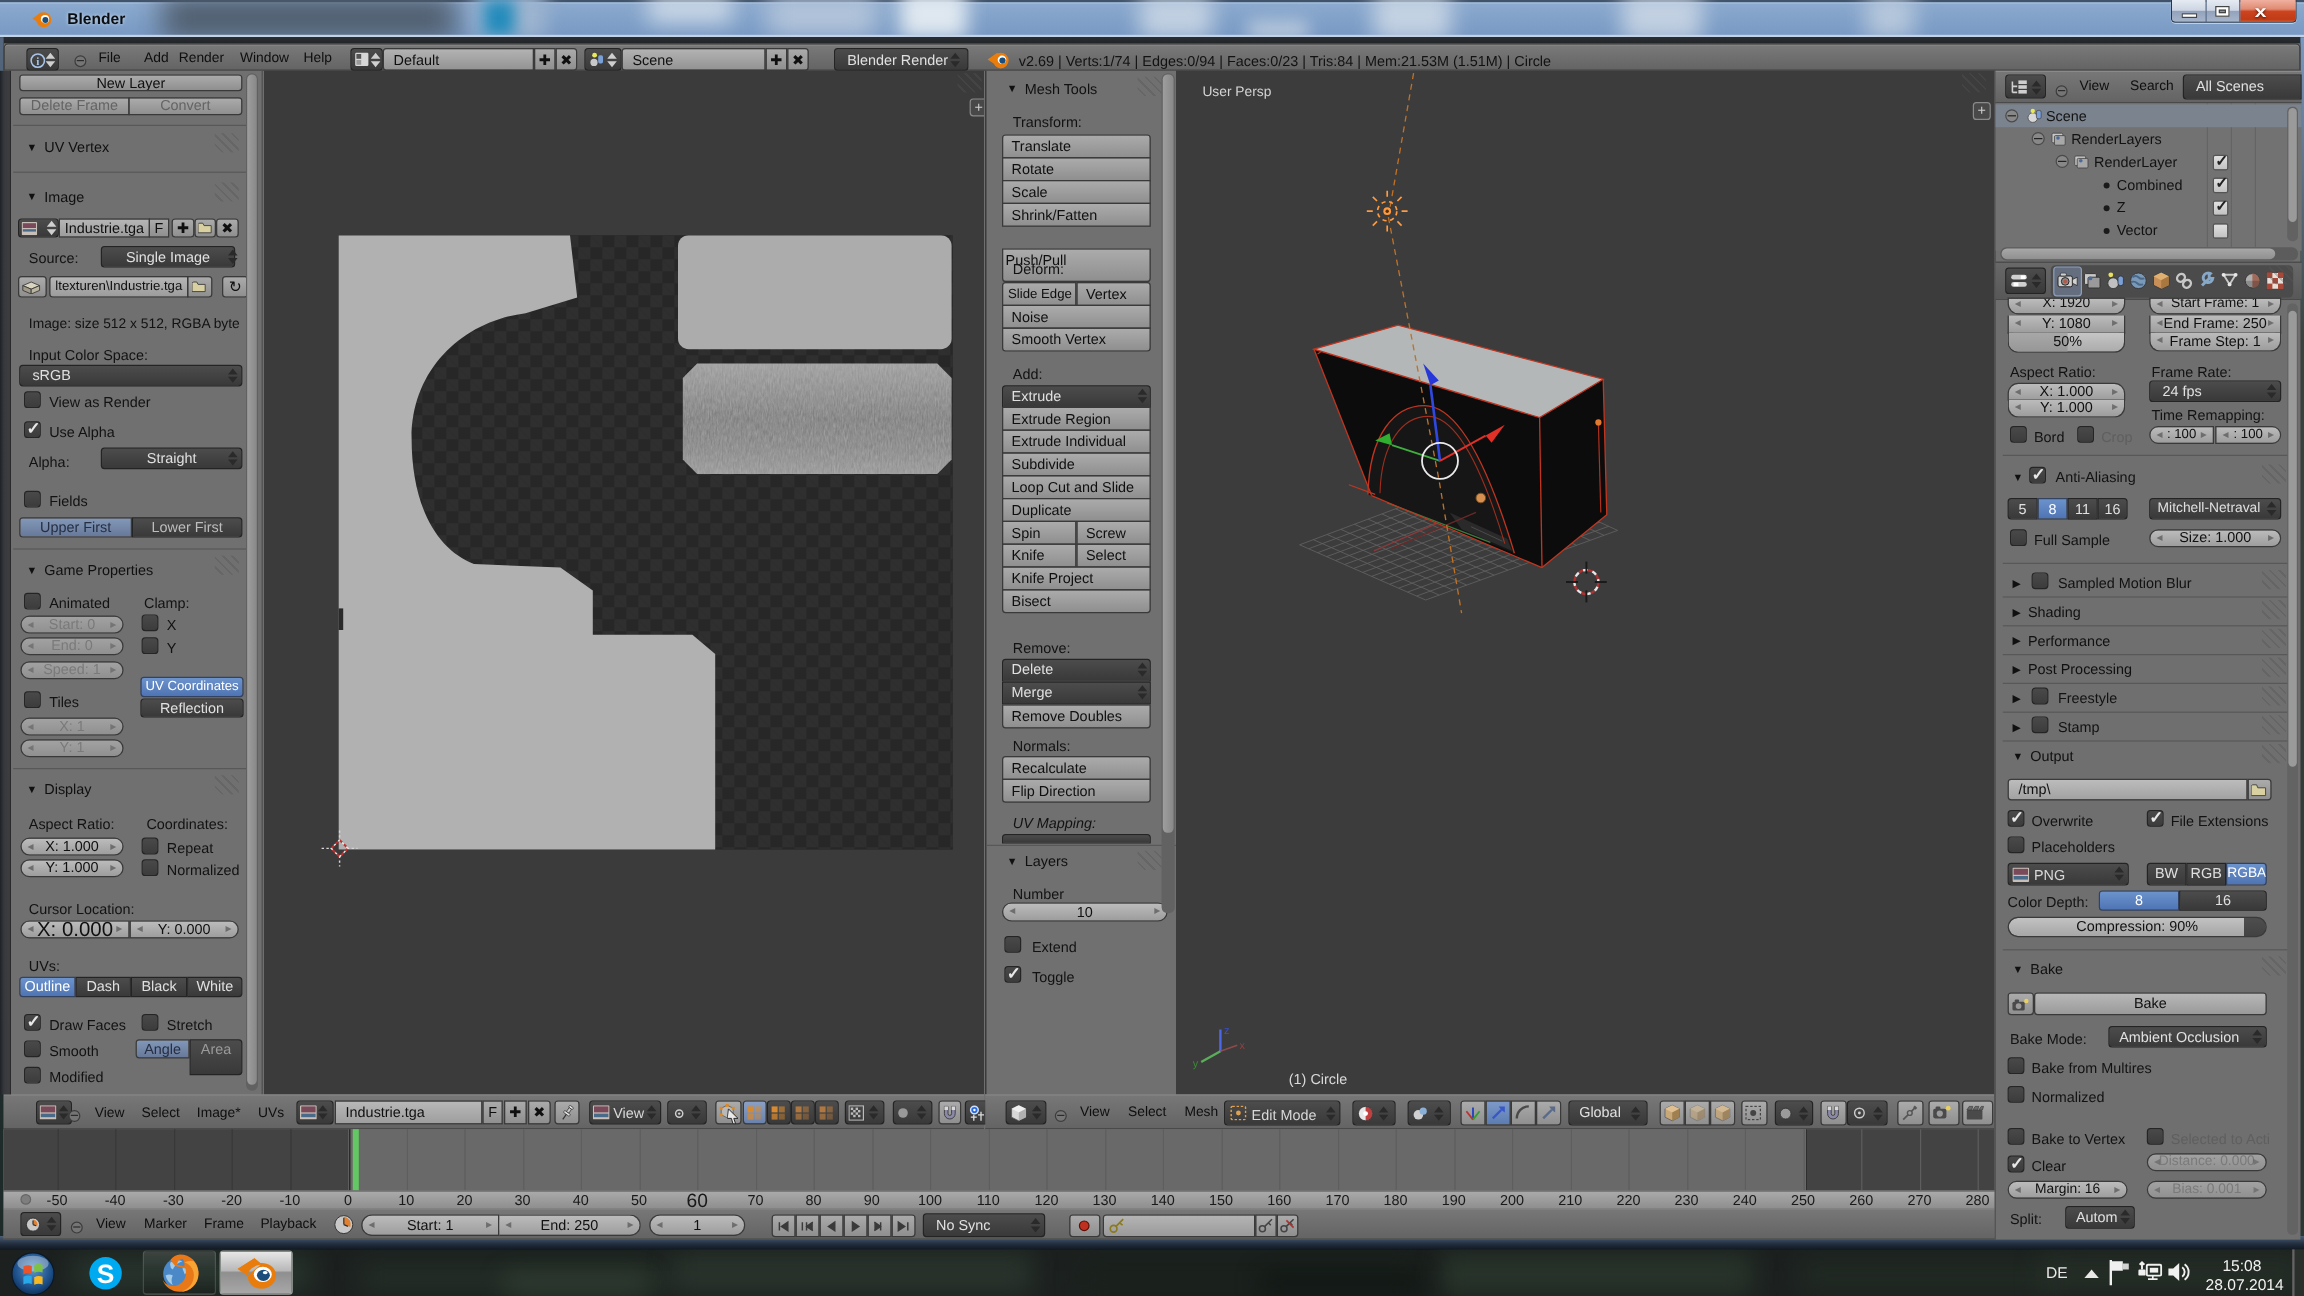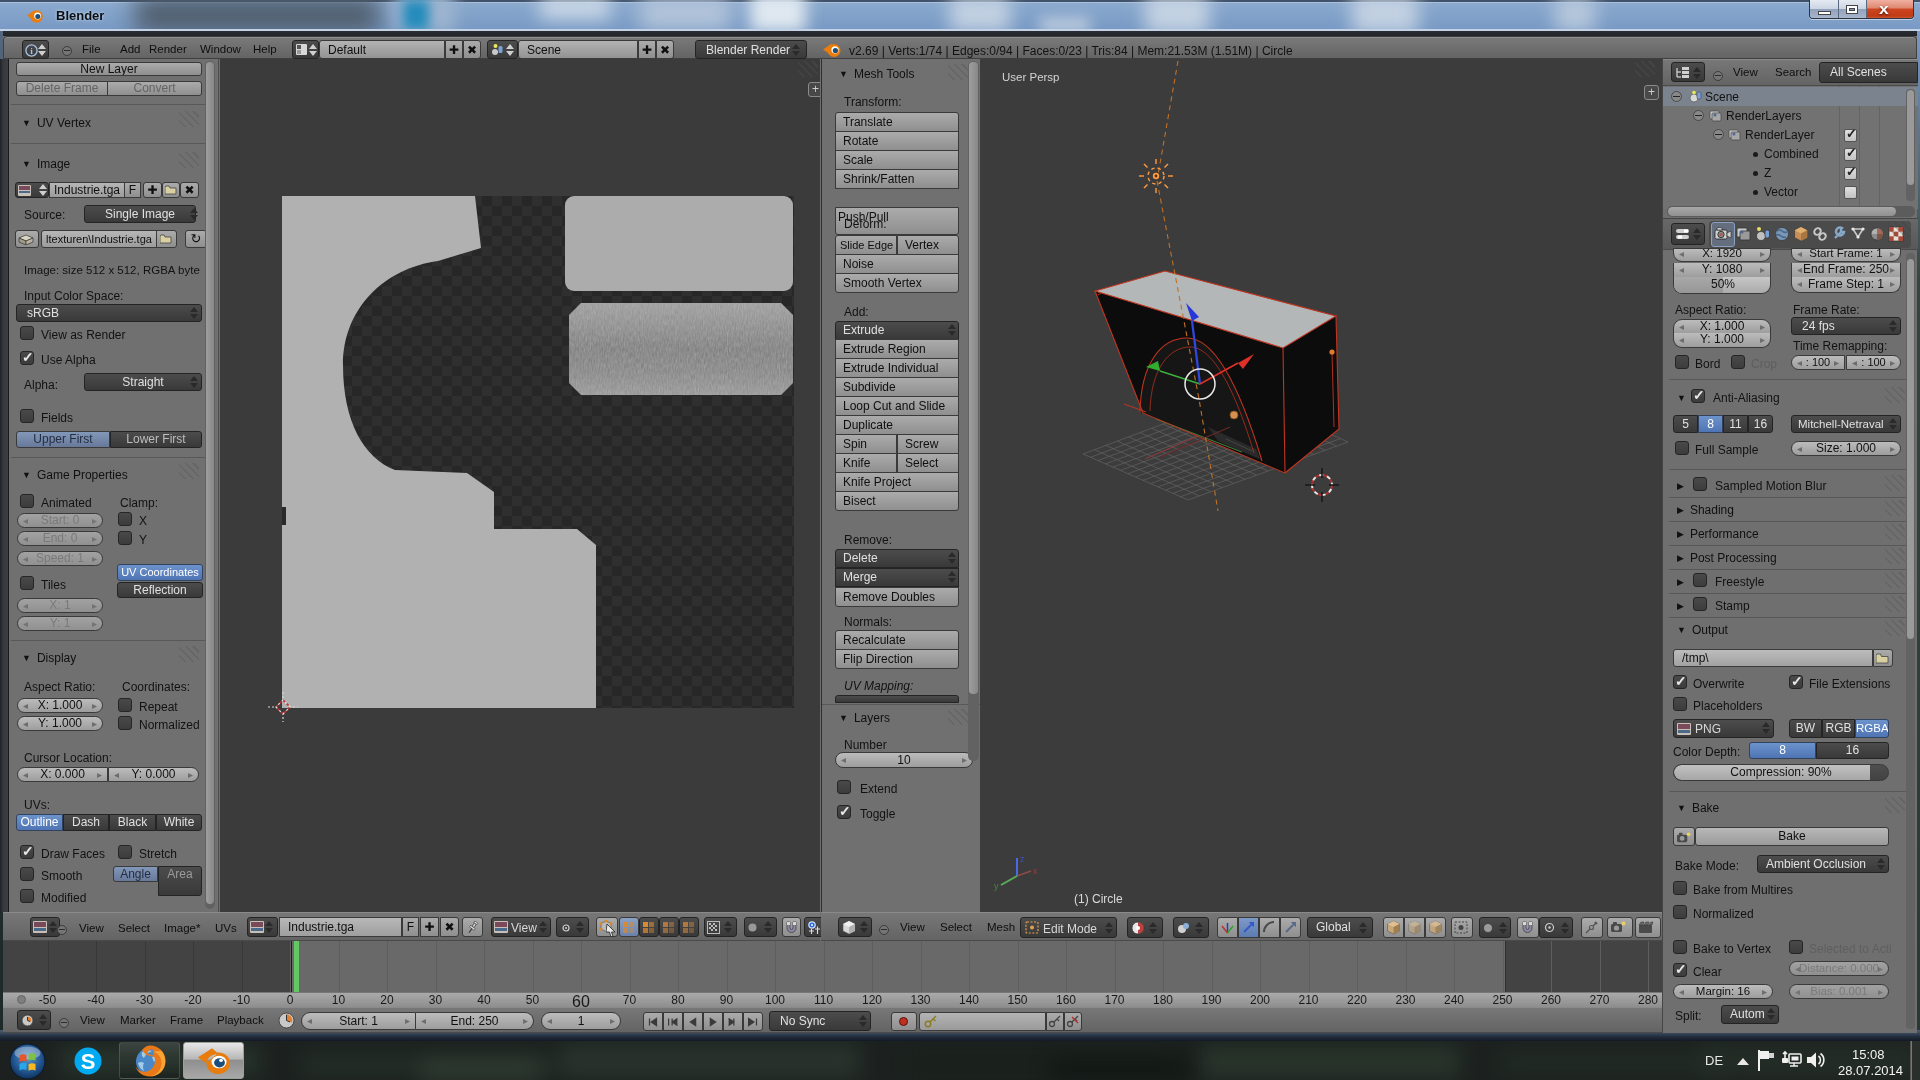--- a/index.html
+++ b/index.html
@@ -202,21 +202,21 @@
 <div class="corner" style="left:176px;top:587px;"></div>
 <div class="lbl" style="left:21px;top:621px;">Aspect Ratio:</div>
 <div class="lbl" style="left:119px;top:621px;">Coordinates:</div>
 <div class="pill" style="left:14px;top:639px;width:86px;height:15px;line-height:13px;font-size:12px;">X: 1.000</div>
 <div class="chk" style="left:115px;top:639px;"></div>
 <div class="lbl" style="left:136px;top:641px;">Repeat</div>
 <div class="pill" style="left:14px;top:657px;width:86px;height:15px;line-height:13px;font-size:12px;">Y: 1.000</div>
 <div class="chk" style="left:115px;top:657px;"></div>
 <div class="lbl" style="left:136px;top:659px;">Normalized</div>
 <div class="lbl" style="left:21px;top:692px;">Cursor Location:</div>
-<div class="pill" style="left:14px;top:708px;width:91px;height:15px;line-height:13px;font-size:12px;border-radius:9px 0 0 9px;">X: 0.000</div>
+<div class="pill" style="left:14px;top:708px;width:91px;height:15px;line-height:13px;font-size:17px;border-radius:9px 0 0 9px;">X: 0.000</div>
 <div class="pill" style="left:105px;top:708px;width:91px;height:15px;line-height:13px;font-size:12px;border-radius:0 9px 9px 0;">Y: 0.000</div>
 <div class="lbl" style="left:21px;top:739px;">UVs:</div>
 <div class="btn blue" style="left:13px;top:755px;width:47px;height:17px;line-height:15px;font-size:12px;border-radius:3px 0 0 3px;">Outline</div>
 <div class="dark" style="left:60px;top:755px;width:46px;height:17px;line-height:15px;font-size:12px;border-radius:0;text-align:center;">Dash</div>
 <div class="dark" style="left:106px;top:755px;width:47px;height:17px;line-height:15px;font-size:12px;border-radius:0;text-align:center;">Black</div>
 <div class="dark" style="left:153px;top:755px;width:46px;height:17px;line-height:15px;font-size:12px;border-radius:0 3px 3px 0;text-align:center;">White</div>
 <div class="chk on" style="left:17px;top:786px;"></div>
 <div class="lbl" style="left:38px;top:788px;">Draw Faces</div>
 <div class="chk" style="left:115px;top:786px;"></div>
 <div class="lbl" style="left:136px;top:788px;">Stretch</div>

